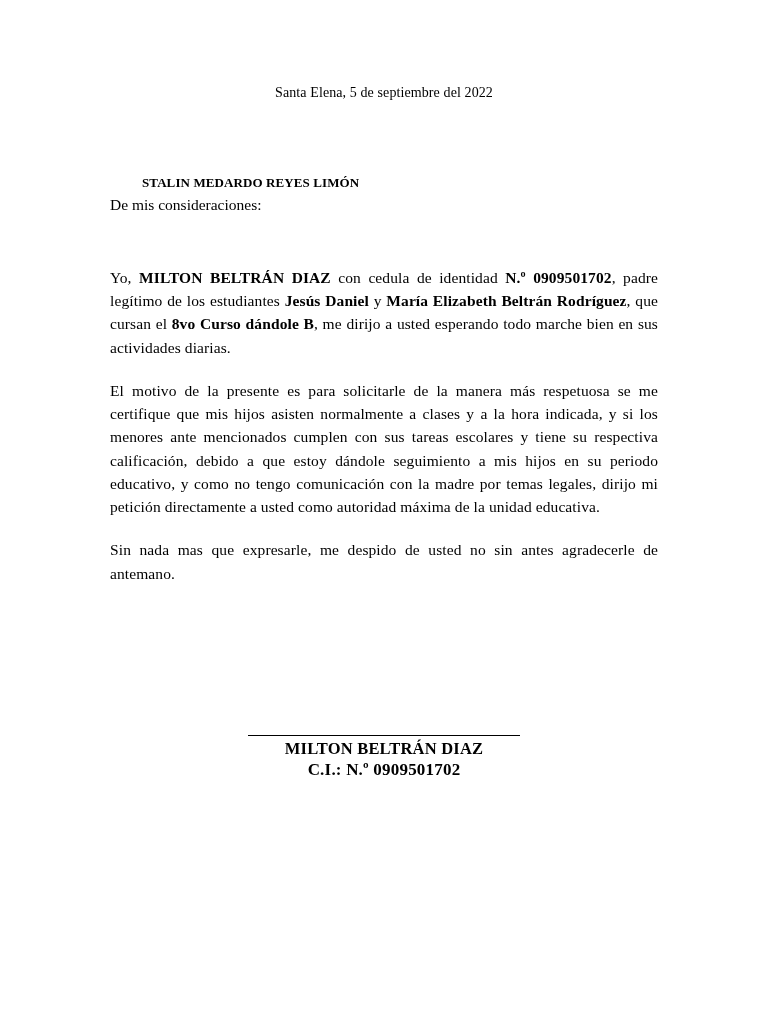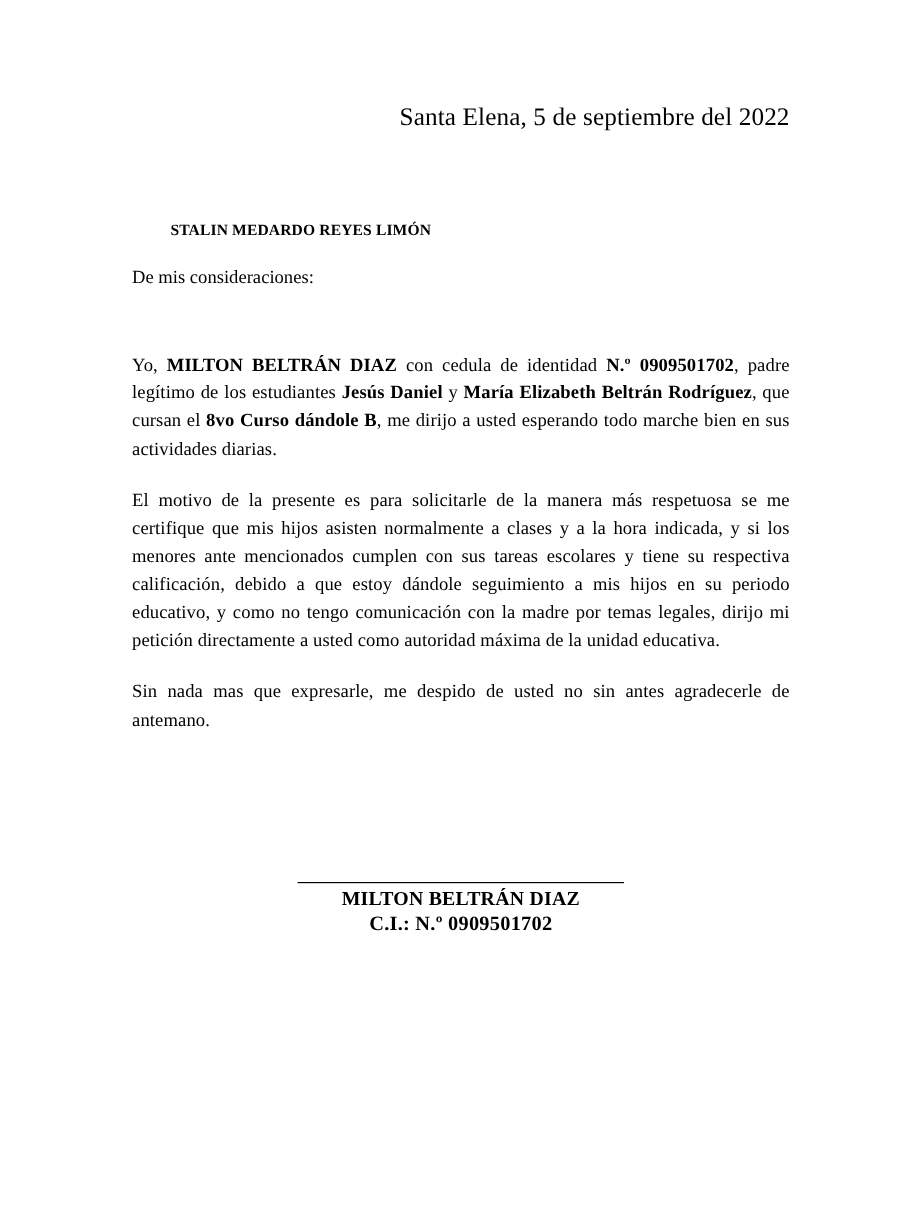--- a/index.html
+++ b/index.html
@@ -16,41 +16,41 @@
   }
   .page {
     position: relative;
     width: 768px;
     height: 1024px;
     background: #ffffff;
     box-sizing: border-box;
     padding: 0 110px;
   }
   .date-line {
-    text-align: right;
-    font-size: 21px;
+    text-align: center;
+    font-size: 14px;
     padding-top: 85px;
     letter-spacing: 0.1px;
     font-family: Liberation Serif, serif;
   }
   .recipient-block {
     margin-top: 74px;
   }
   .recipient-name,
   .recipient-title {
     font-weight: bold;
     font-size: 13px;
     line-height: 1.30;
     letter-spacing: 0.1px;
     margin-left: 32px;
   }
   .salutation {
     font-size: 15.5px;
     line-height: 1.35;
-    margin-top: 21px;
+    margin-top: 3px;
   }
   .body-block {
     margin-top: 50px;
   }
   p.para {
     text-align: justify;
     font-size: 15.5px;
     line-height: 1.50;
     margin: 0 0 20px 0;
     letter-spacing: 0.1px;

